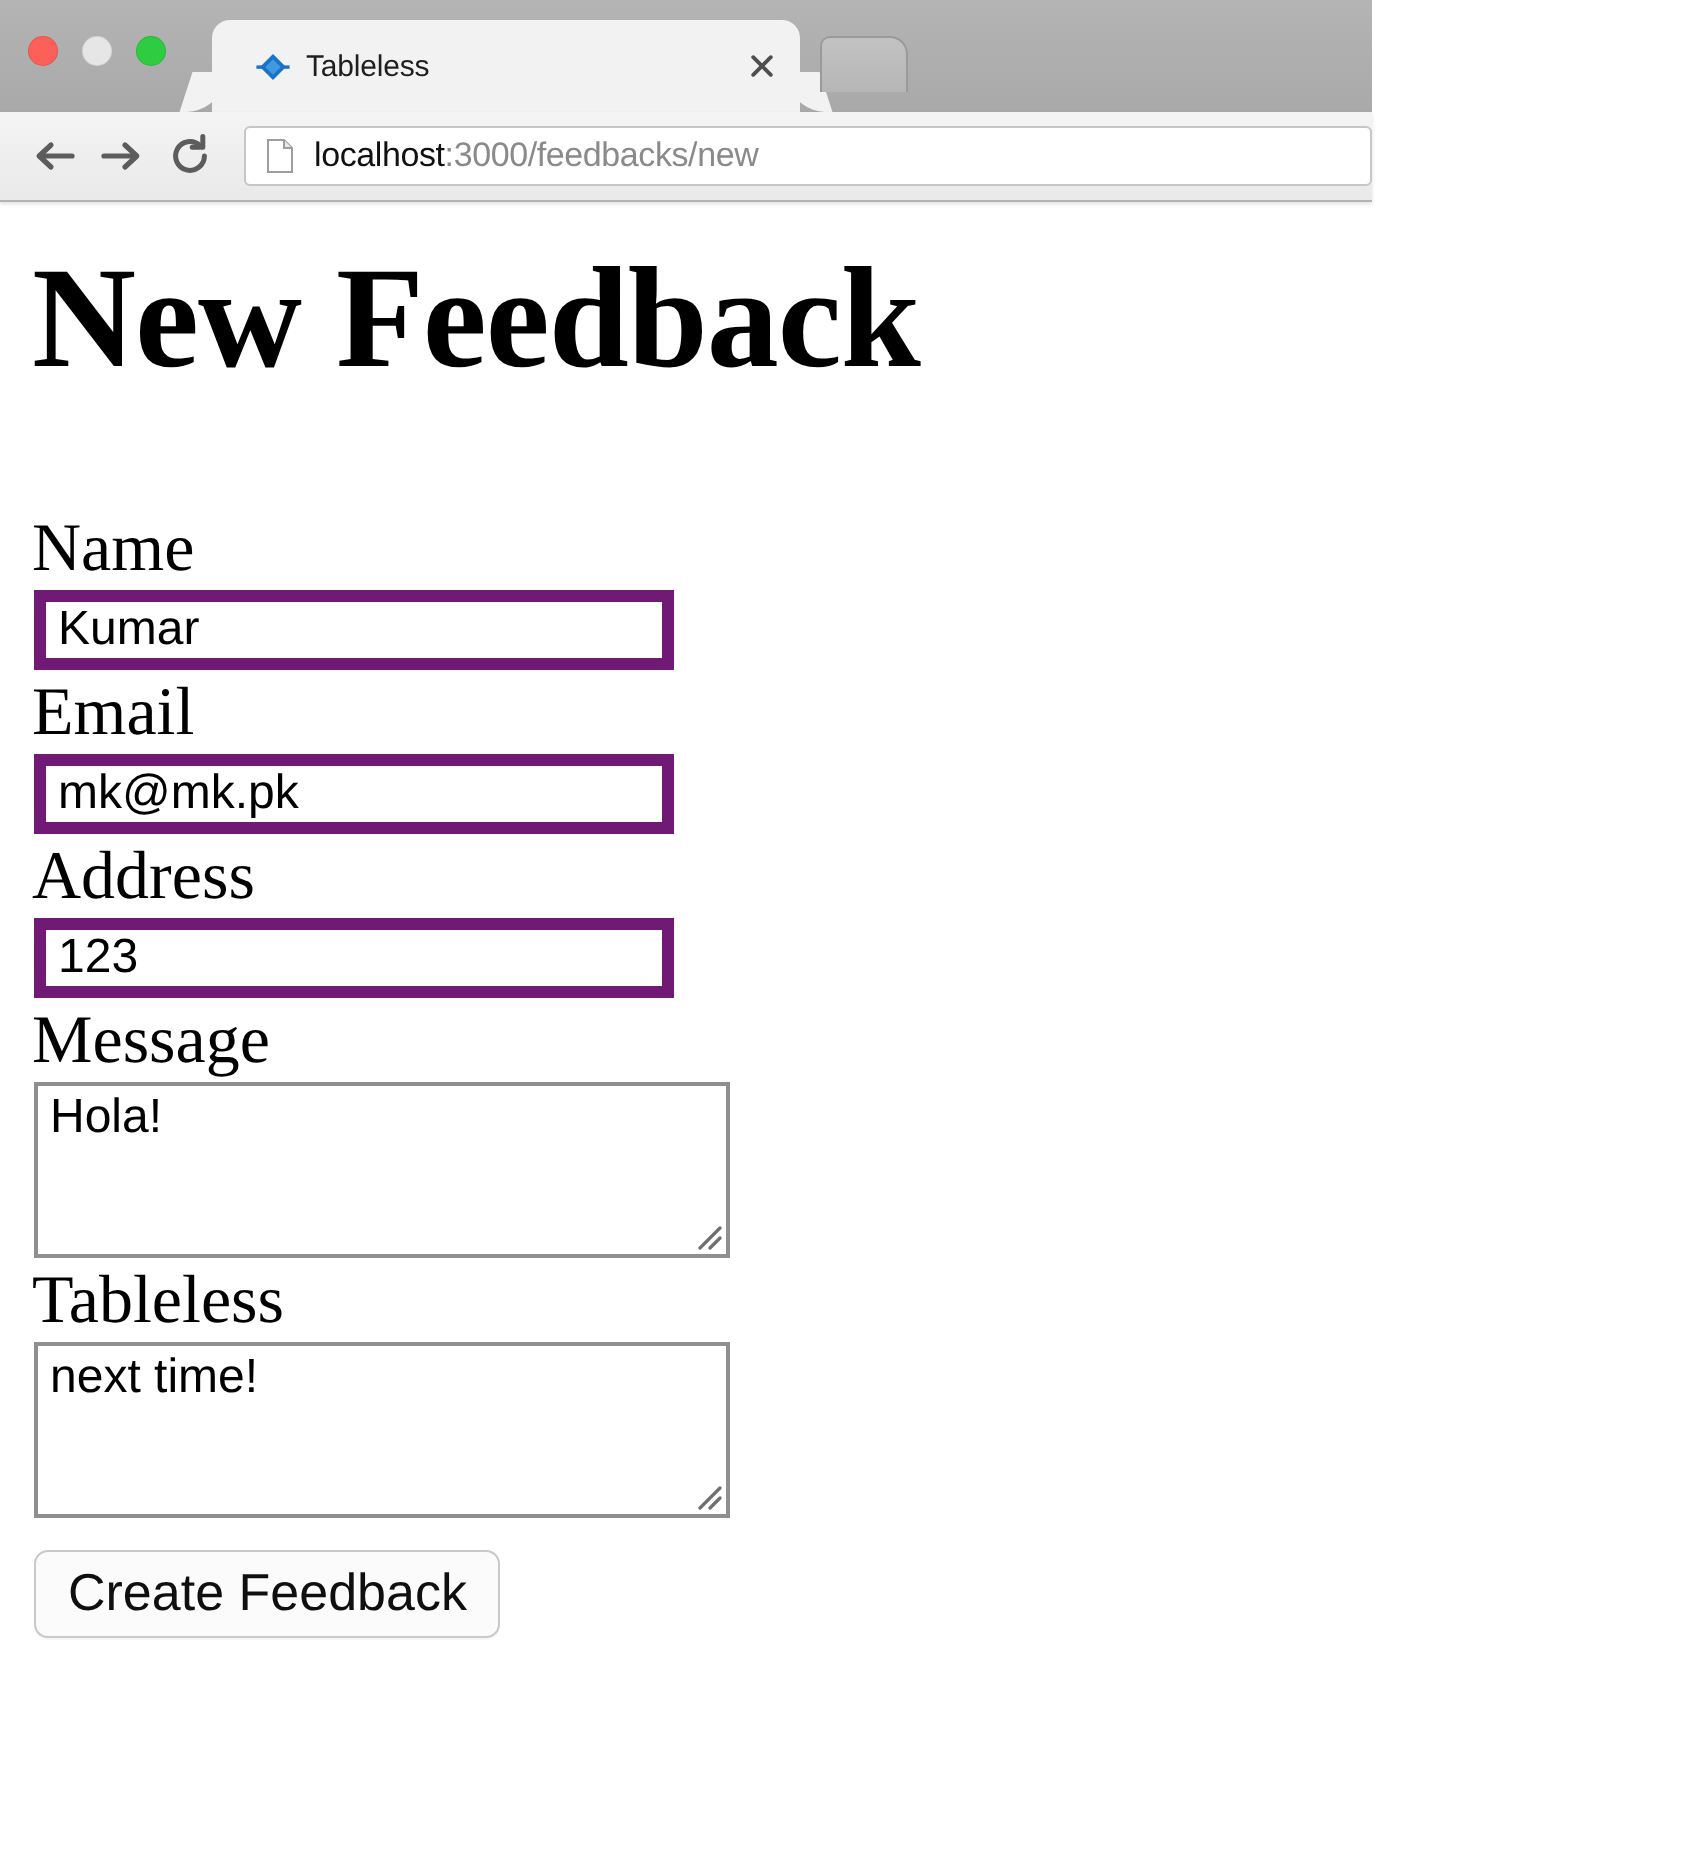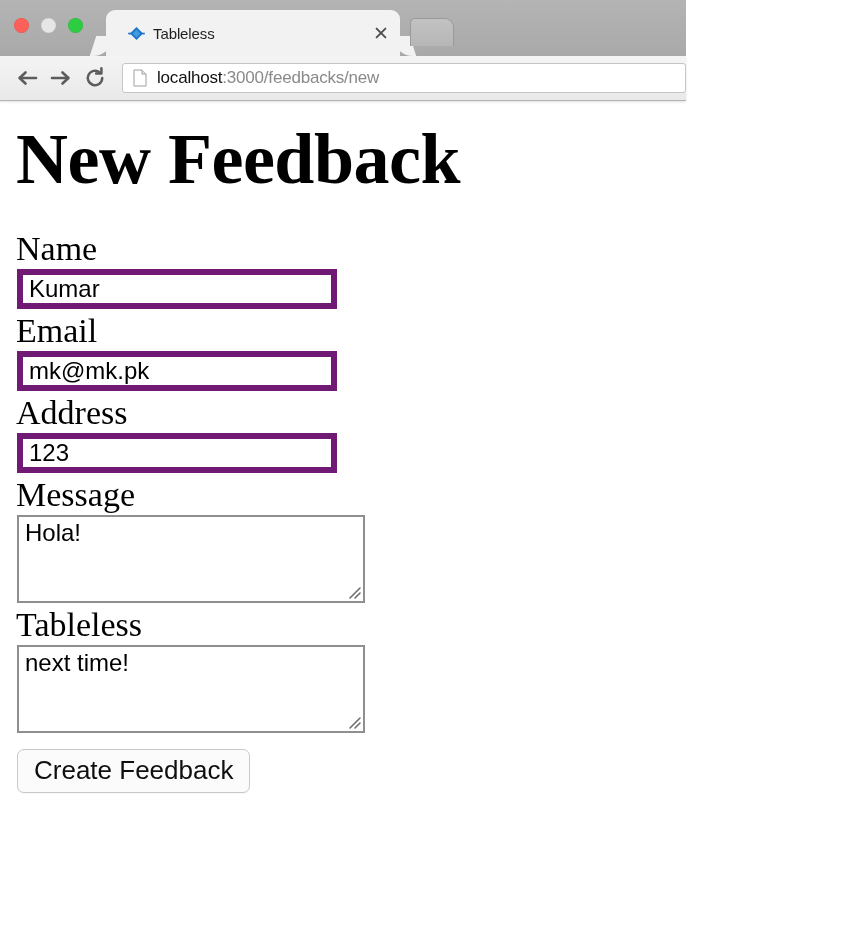--- a/index.html
+++ b/index.html
@@ -195,21 +195,21 @@
     font-weight: bold;
     font-size: 72px;
     line-height: 1.0;
     margin: 0 0 0 0;
     padding: 0;
     color: #000000;
     letter-spacing: -0.5px;
   }
 
   .form {
-    margin-top: 36px;
+    margin-top: 62px;
   }
   .field-label {
     font-family: "Liberation Serif", serif;
     font-weight: normal;
     font-size: 34px;
     line-height: 1.06;
     color: #000000;
     margin: 0;
     padding: 0;
   }

